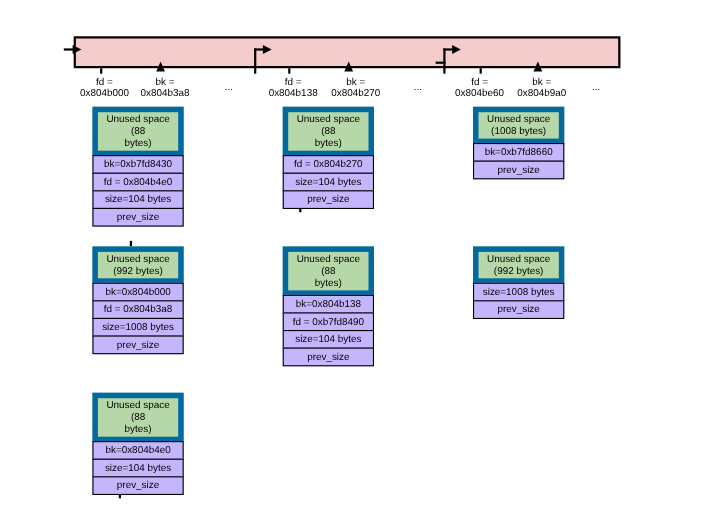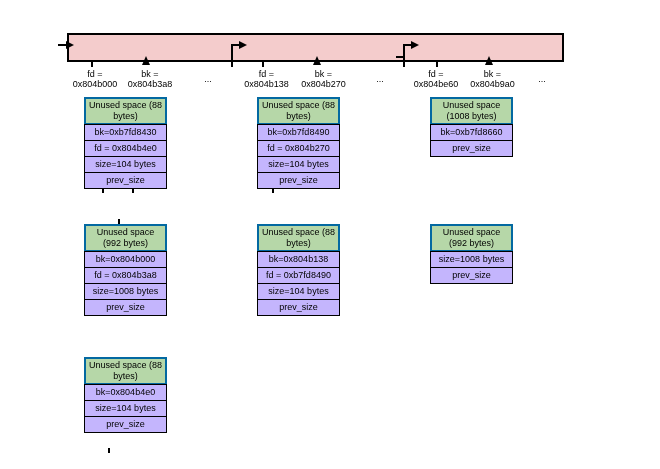--- a/index.html
+++ b/index.html
@@ -16,21 +16,21 @@
     box-sizing:border-box;border-right:2px solid #000;
     display:flex;align-items:center;justify-content:center;
     text-align:center;font-size:9px;line-height:10px;white-space:pre-line;
     flex:0 0 auto;
     margin-top:44px;
   }
   .bin-cell.last{border-right:none;flex:1 1 auto;}
   
   .chunk{position:absolute;width:83px;font-size:9px;text-align:center;}
   .chunk-title{
-    background:#b6d7a8;border:2px solid #0369a1;box-sizing:border-box;
+    background:#b6d7a8;border:5px solid #0369a1;box-sizing:border-box;
     min-height:27px;display:flex;align-items:center;justify-content:center;
     white-space:pre-line;line-height:11px;padding:1px 2px;
   }
   .chunk-row{
     background:#c4b5fd;border:1px solid #000;box-sizing:border-box;
     margin-top:-1px;height:17px;display:flex;align-items:center;justify-content:center;
     line-height:13px;white-space:nowrap;overflow:hidden;
   }
   
   .hline,.vline,.tick{position:absolute;background:#000;}
@@ -102,21 +102,20 @@
 bytes)</div>
     <div class="chunk-row">bk=0xb7fd8430</div>
     <div class="chunk-row">fd = 0x804b4e0</div>
     <div class="chunk-row">size=104 bytes</div>
     <div class="chunk-row">prev_size</div>
   </div>
 
   <div class="chunk" style="left:257px;top:97px">
     <div class="chunk-title">Unused space (88
 bytes)</div>
-    <div class="chunk-row">bk=0xb7fd8490</div>
     <div class="chunk-row">fd = 0x804b270</div>
     <div class="chunk-row">size=104 bytes</div>
     <div class="chunk-row">prev_size</div>
   </div>
 
   <div class="chunk" style="left:430px;top:97px">
     <div class="chunk-title">Unused space
 (1008 bytes)</div>
     <div class="chunk-row">bk=0xb7fd8660</div>
     <div class="chunk-row">prev_size</div>

